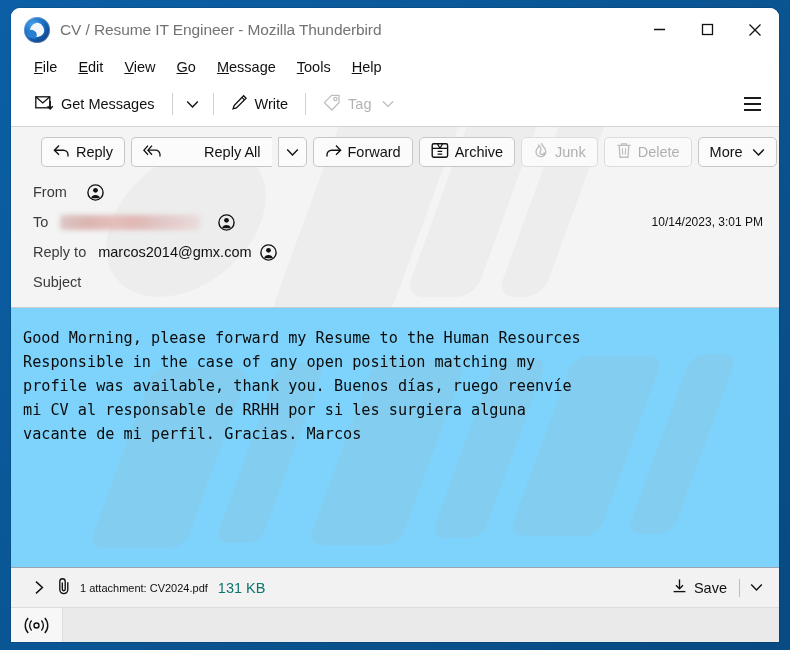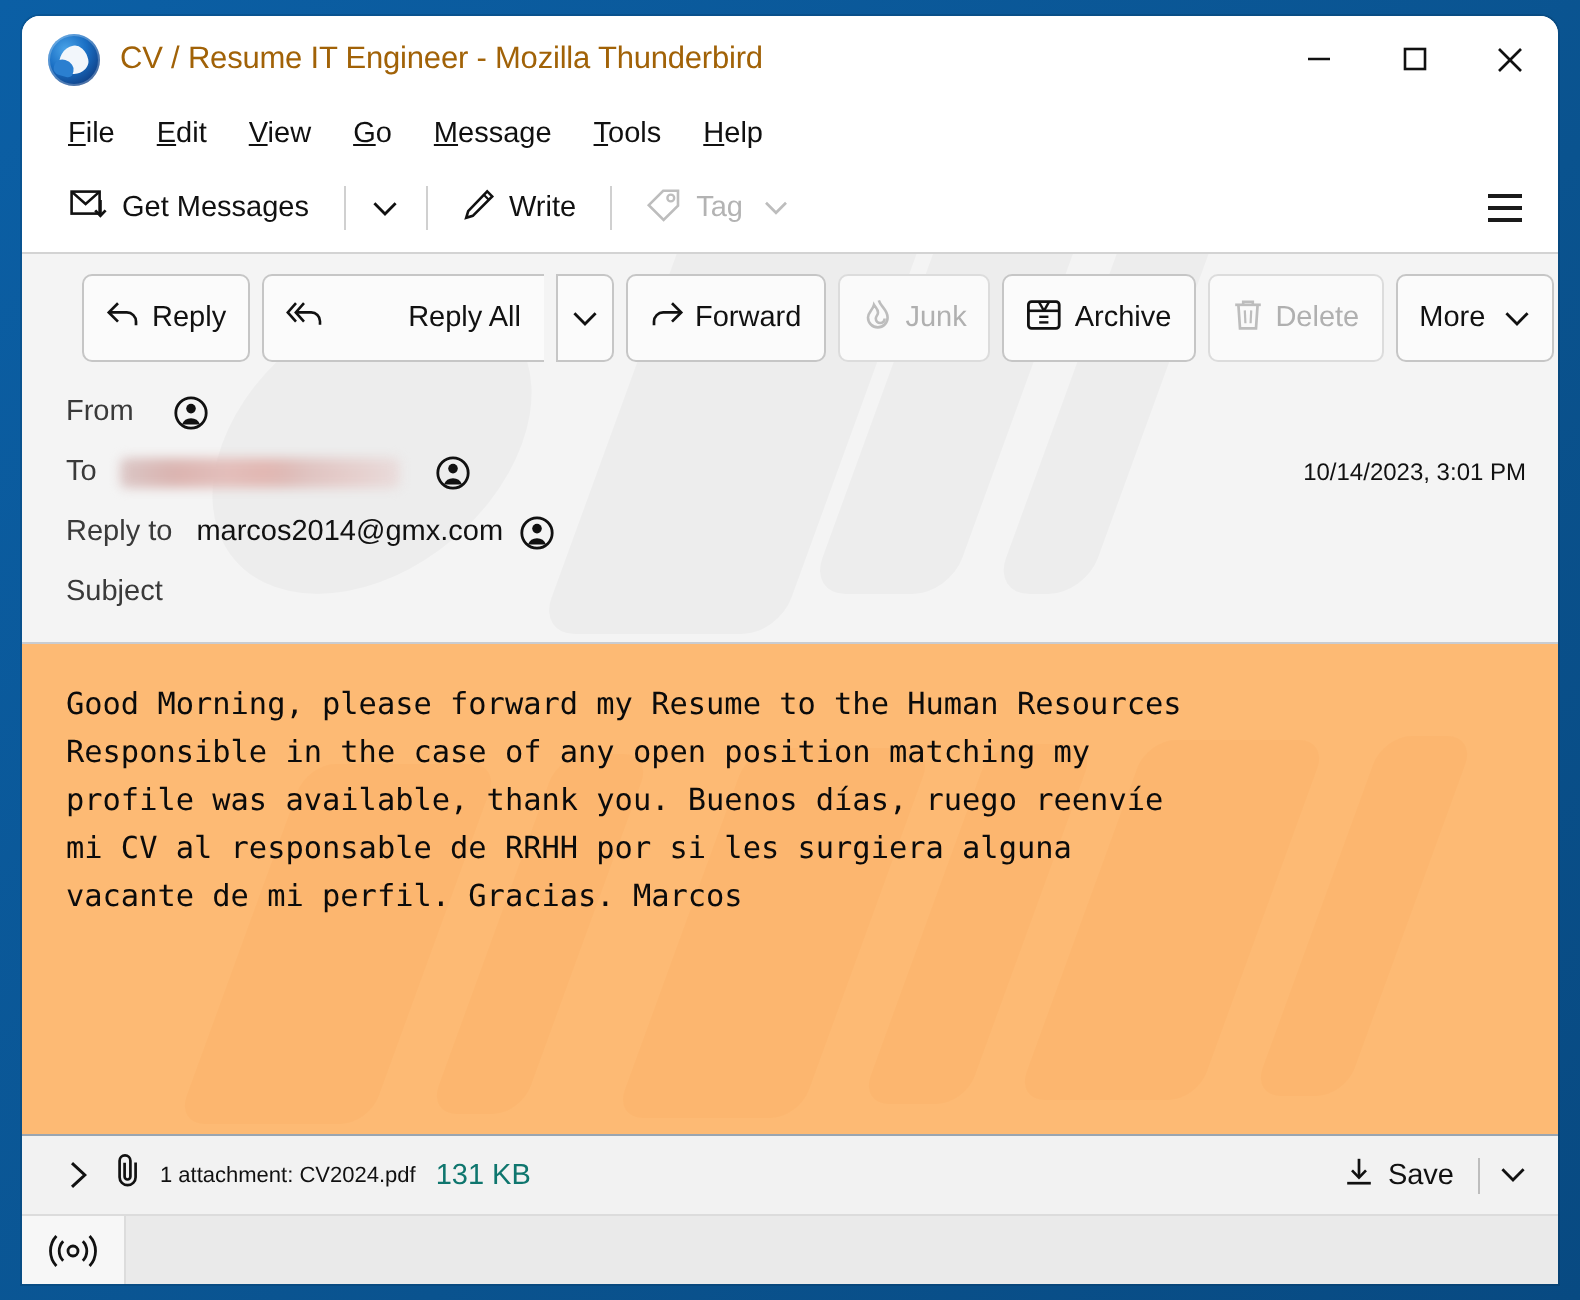--- a/index.html
+++ b/index.html
@@ -66,21 +66,21 @@
     content: "";
     position: absolute;
     left: 3px; top: 13px;
     width: 10px; height: 8px;
     background: #2b7fd0;
     border-radius: 50% 60% 30% 40%;
     transform: rotate(16deg);
   }
   .tb-title {
     font-size: 15.5px;
-    color: #a16207;
+    color: #737373;
     letter-spacing: -0.1px;
     white-space: nowrap;
   }
   .win-controls {
     position: absolute;
     right: 0; top: 0;
     height: 43px;
     display: flex;
   }
   .wc {
@@ -167,21 +167,21 @@
 
   .actionbar {
     position: relative;
     display: flex;
     align-items: center;
     gap: 6px;
     padding: 10px 12px 8px 30px;
   }
   .abtn {
     display: flex; align-items: center; gap: 6px;
-    height: 44px;
+    height: 30px;
     padding: 0 11px;
     background: #fbfbfb;
     border: 1px solid #c6c6c6;
     border-radius: 5px;
     font-size: 14.5px;
     color: #111;
     cursor: default;
     white-space: nowrap;
     text-align: center;
   }
@@ -233,22 +233,22 @@
     margin-left: auto;
     font-size: 12px;
     color: #111;
     white-space: nowrap;
   }
 
   
   .msgbody {
     position: relative;
     flex: 1 1 auto;
-    background: #fdba74;
-    padding: 18px 16px 10px 22px;
+    background: #7dd3fc;
+    padding: 18px 16px 10px 12px;
     overflow: hidden;
   }
   .wm-body {
     position: absolute;
     pointer-events: none;
     background: rgba(244,124,32,0.055);
     transform: skewX(-20deg);
     border-radius: 14px;
   }
   .bodytext {
@@ -434,41 +434,41 @@
         <div class="abtn">
           <span>
             <svg width="17" height="14" viewBox="0 0 17 14">
               <polyline points="11,1.6 15.6,6.2 11,10.8" fill="none" stroke="#111" stroke-width="1.35"></polyline>
               <path d="M15.2 6.2 H6.6 a4.6 4.6 0 0 0 -4.6 4.6 V12.6" fill="none" stroke="#111" stroke-width="1.35"></path>
             </svg>
           </span>
           <span>Forward</span>
         </div>
 
-        <div class="abtn disabled">
-          <span>
-            <svg width="16" height="17" viewBox="0 0 16 17">
-              <path d="M8.4 1.2 C9.4 4.6 12.8 5.8 12.8 9.8 a4.9 4.9 0 0 1 -9.8 0 C3 7 5.4 6 6 3.4 C6.9 5 8 5.4 8 7.2 C8 8.6 6.9 9 6.9 10.3 a2.2 2.2 0 0 0 4.4 0" fill="none" stroke="#bdbdbd" stroke-width="1.3"></path>
-            </svg>
-          </span>
-          <span>Junk</span>
-        </div>
-
         <div class="abtn">
           <span>
             <svg width="18" height="17" viewBox="0 0 18 17">
               <rect x="1.2" y="1.8" width="15.4" height="13.4" rx="1.6" fill="none" stroke="#111" stroke-width="1.4"></rect>
               <line x1="1.2" y1="6.4" x2="16.6" y2="6.4" stroke="#111" stroke-width="1.3"></line>
               <line x1="6.4" y1="1.8" x2="9" y2="6.4" stroke="#111" stroke-width="1.2"></line>
               <line x1="11.6" y1="1.8" x2="9" y2="6.4" stroke="#111" stroke-width="1.2"></line>
               <line x1="6.6" y1="9.4" x2="11.2" y2="9.4" stroke="#111" stroke-width="1.2"></line>
               <line x1="6.6" y1="12.2" x2="11.2" y2="12.2" stroke="#111" stroke-width="1.2"></line>
             </svg>
           </span>
           <span>Archive</span>
+        </div>
+
+        <div class="abtn disabled">
+          <span>
+            <svg width="16" height="17" viewBox="0 0 16 17">
+              <path d="M8.4 1.2 C9.4 4.6 12.8 5.8 12.8 9.8 a4.9 4.9 0 0 1 -9.8 0 C3 7 5.4 6 6 3.4 C6.9 5 8 5.4 8 7.2 C8 8.6 6.9 9 6.9 10.3 a2.2 2.2 0 0 0 4.4 0" fill="none" stroke="#bdbdbd" stroke-width="1.3"></path>
+            </svg>
+          </span>
+          <span>Junk</span>
         </div>
 
         <div class="abtn disabled">
           <span>
             <svg width="16" height="17" viewBox="0 0 16 17">
               <polyline points="1.6,3.4 14.4,3.4" fill="none" stroke="#bdbdbd" stroke-width="1.35"></polyline>
               <path d="M5.6 3.4 V1.9 h4.8 V3.4" fill="none" stroke="#bdbdbd" stroke-width="1.3"></path>
               <path d="M3.2 3.4 L4 15.2 h8 L12.8 3.4" fill="none" stroke="#bdbdbd" stroke-width="1.35"></path>
               <line x1="6.4" y1="6.2" x2="6.7" y2="12.6" stroke="#bdbdbd" stroke-width="1.1"></line>
               <line x1="9.6" y1="6.2" x2="9.3" y2="12.6" stroke="#bdbdbd" stroke-width="1.1"></line>

